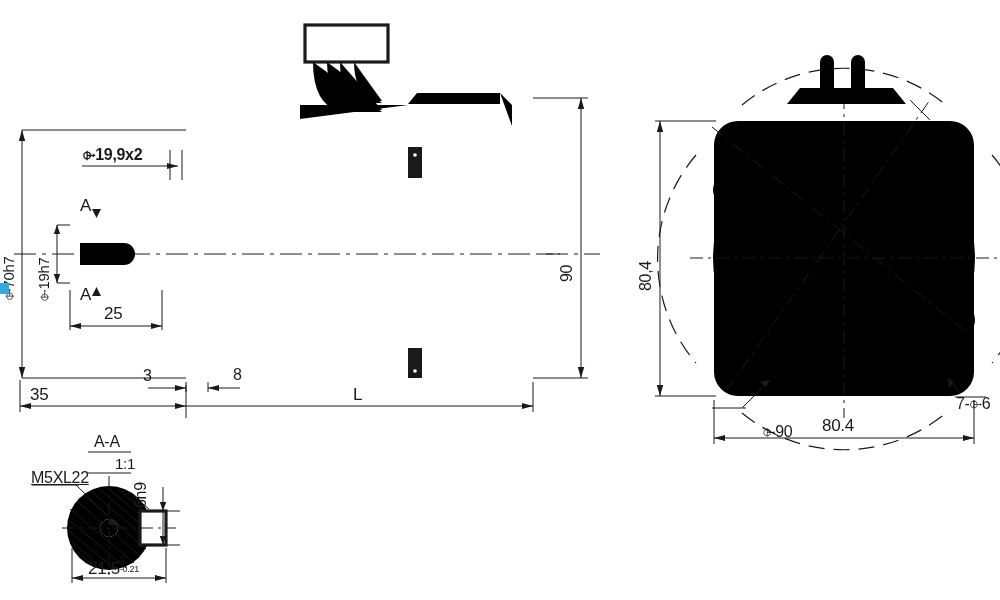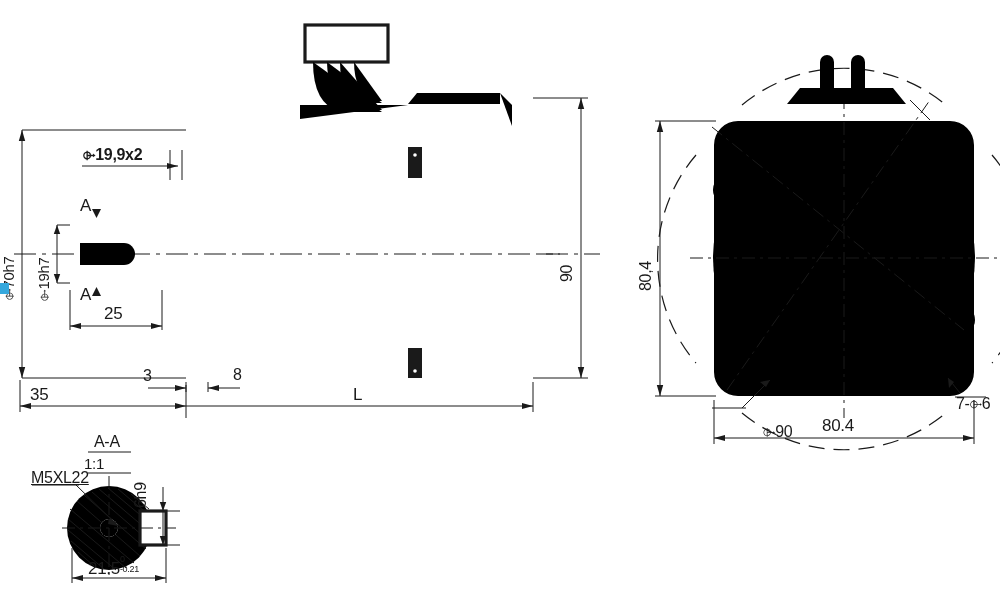--- a/index.html
+++ b/index.html
@@ -447,21 +447,21 @@
   <div class="lbl f16 rot90" style="left:654px; top:275px;">80,4</div>
 
   <div class="lbl f16" style="left:732px; top:424px;margin-left:31px;">⌱90</div>
 
   <div class="lbl f16" style="left:956px; top:396px;">7-⌱6</div>
 
   <div class="lbl f17" style="left:822px; top:417px;">80.4</div>
 
   <div class="lbl f16" style="left:94px; top:434px;">A-A</div>
 
-  <div class="lbl f15" style="left:84px; top:456px;">1:1</div>
+  <div class="lbl f15" style="left:115px; top:456px;">1:1</div>
 
   <div class="lbl f16" style="left:31px; top:470px;text-decoration:underline;">M5XL22</div>
 
   <div class="lbl f16 rot90" style="left:149px; top:492px;">6h9</div>
 
   <div class="lbl f17" style="left:88px; top:558px;"><span>21.5</span><span class="tol"><span class="hi">0</span><span class="lo">-0.21</span></span></div>
 
   <div class="blueblip" style="left:0px; top:283px; width:9px; height:11px;"></div>
 
 </div>

